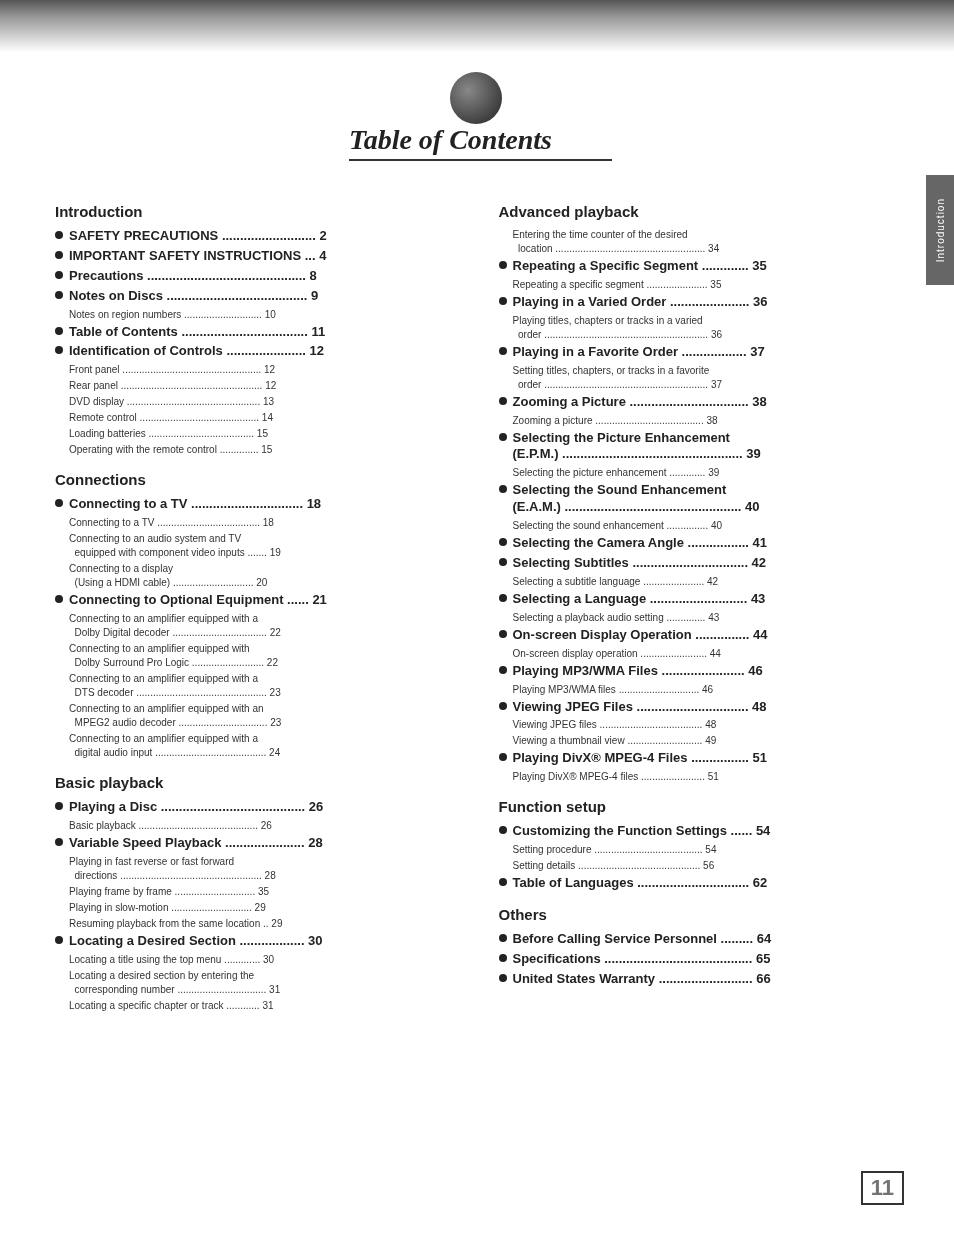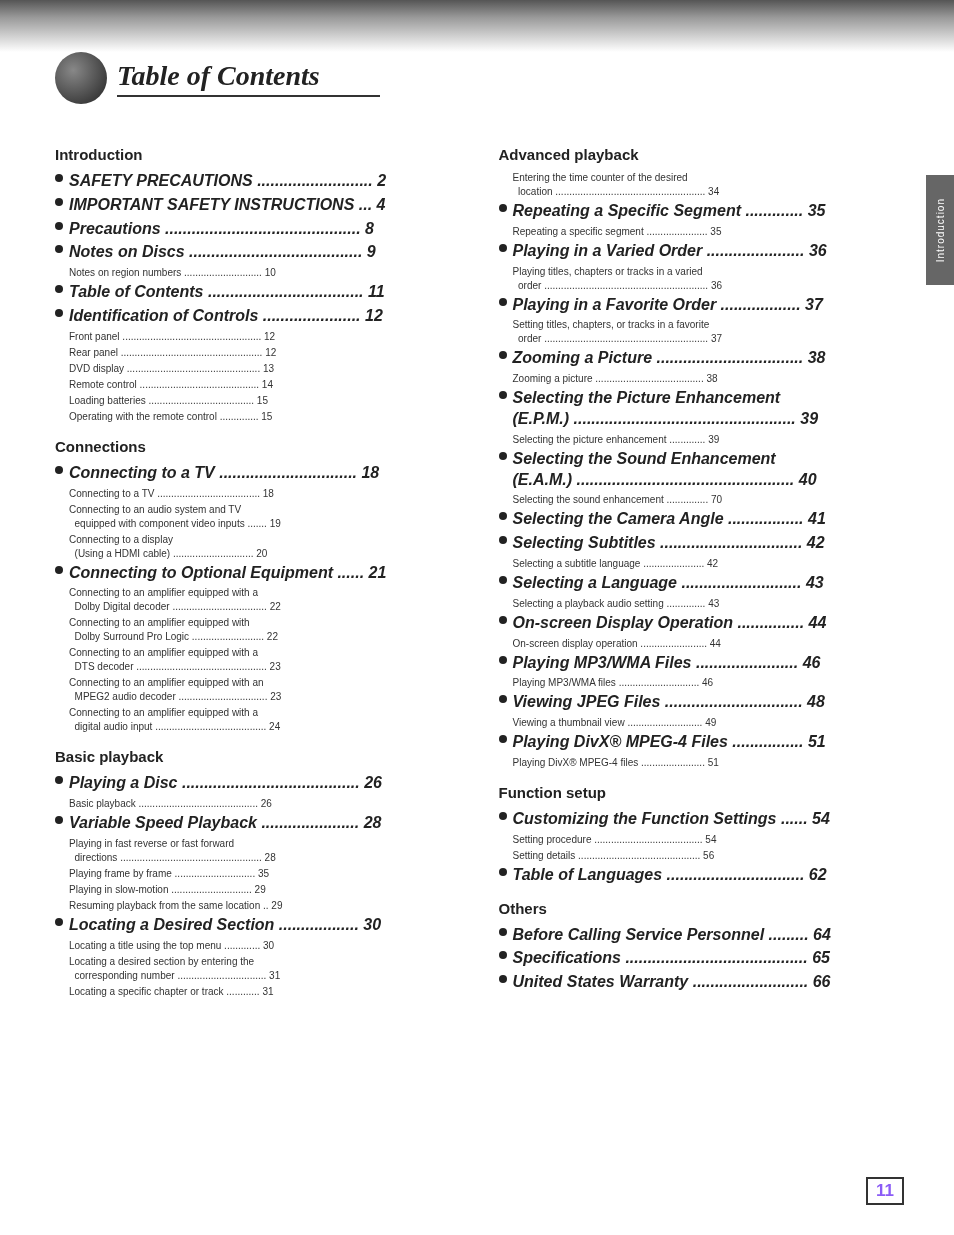--- a/index.html
+++ b/index.html
@@ -39,38 +39,40 @@
       font-size: 10px;
       font-family: Arial, sans-serif;
       letter-spacing: 1px;
     }
 
     
     .page-number {
       position: absolute;
       bottom: 30px;
       right: 50px;
-      font-size: 17px;
+      font-size: 22px;
       font-weight: bold;
-      color: #8b5cf6;
+      color: #737373;
       border: 2px solid #333;
       padding: 2px 8px;
     }
 
     
     .content {
       padding: 0 48px 60px 55px;
       position: relative;
     }
 
     
     .title-area {
       display: flex;
       align-items: center;
+      margin-top: 20px;
       margin-bottom: 28px;
+      flex-direction: column;
     }
 
     .title-circle {
       width: 52px;
       height: 52px;
       background: radial-gradient(circle at 35% 35%, #888, #222);
       border-radius: 50%;
       display: flex;
       align-items: center;
       justify-content: center;
@@ -124,25 +126,24 @@
       width: 8px;
       height: 8px;
       background: #222;
       border-radius: 50%;
       margin-right: 6px;
       margin-top: 3px;
       flex-shrink: 0;
     }
 
     .bullet-text {
-      font-size: 16px;
+      font-size: 13px;
       font-weight: bold;
       color: #222;
       flex: 1;
-      font-style: italic;
     }
 
     .sub-item {
       font-size: 10px;
       color: #333;
       margin-left: 14px;
       margin-bottom: 2px;
       line-height: 1.4;
     }
 
@@ -292,21 +293,21 @@
         <div class="bullet-item">
           <div class="bullet-dot"></div>
           <div class="bullet-text">Selecting the Picture Enhancement<br>(E.P.M.) .................................................. 39</div>
         </div>
         <div class="sub-item">Selecting the picture enhancement ............. 39</div>
 
         <div class="bullet-item">
           <div class="bullet-dot"></div>
           <div class="bullet-text">Selecting the Sound Enhancement<br>(E.A.M.) ................................................. 40</div>
         </div>
-        <div class="sub-item">Selecting the sound enhancement ............... 70</div>
+        <div class="sub-item">Selecting the sound enhancement ............... 40</div>
 
         <div class="bullet-item">
           <div class="bullet-dot"></div>
           <div class="bullet-text">Selecting the Camera Angle ................. 41</div>
         </div>
 
         <div class="bullet-item">
           <div class="bullet-dot"></div>
           <div class="bullet-text">Selecting Subtitles ................................ 42</div>
         </div>
@@ -327,20 +328,21 @@
         <div class="bullet-item">
           <div class="bullet-dot"></div>
           <div class="bullet-text">Playing MP3/WMA Files ....................... 46</div>
         </div>
         <div class="sub-item">Playing MP3/WMA files ............................. 46</div>
 
         <div class="bullet-item">
           <div class="bullet-dot"></div>
           <div class="bullet-text">Viewing JPEG Files ............................... 48</div>
         </div>
+        <div class="sub-item">Viewing JPEG files ..................................... 48</div>
         <div class="sub-item">Viewing a thumbnail view ........................... 49</div>
 
         <div class="bullet-item">
           <div class="bullet-dot"></div>
           <div class="bullet-text">Playing DivX® MPEG-4 Files ................ 51</div>
         </div>
         <div class="sub-item">Playing DivX® MPEG-4 files ....................... 51</div>
       </div>
 
       <div class="section-divider">

